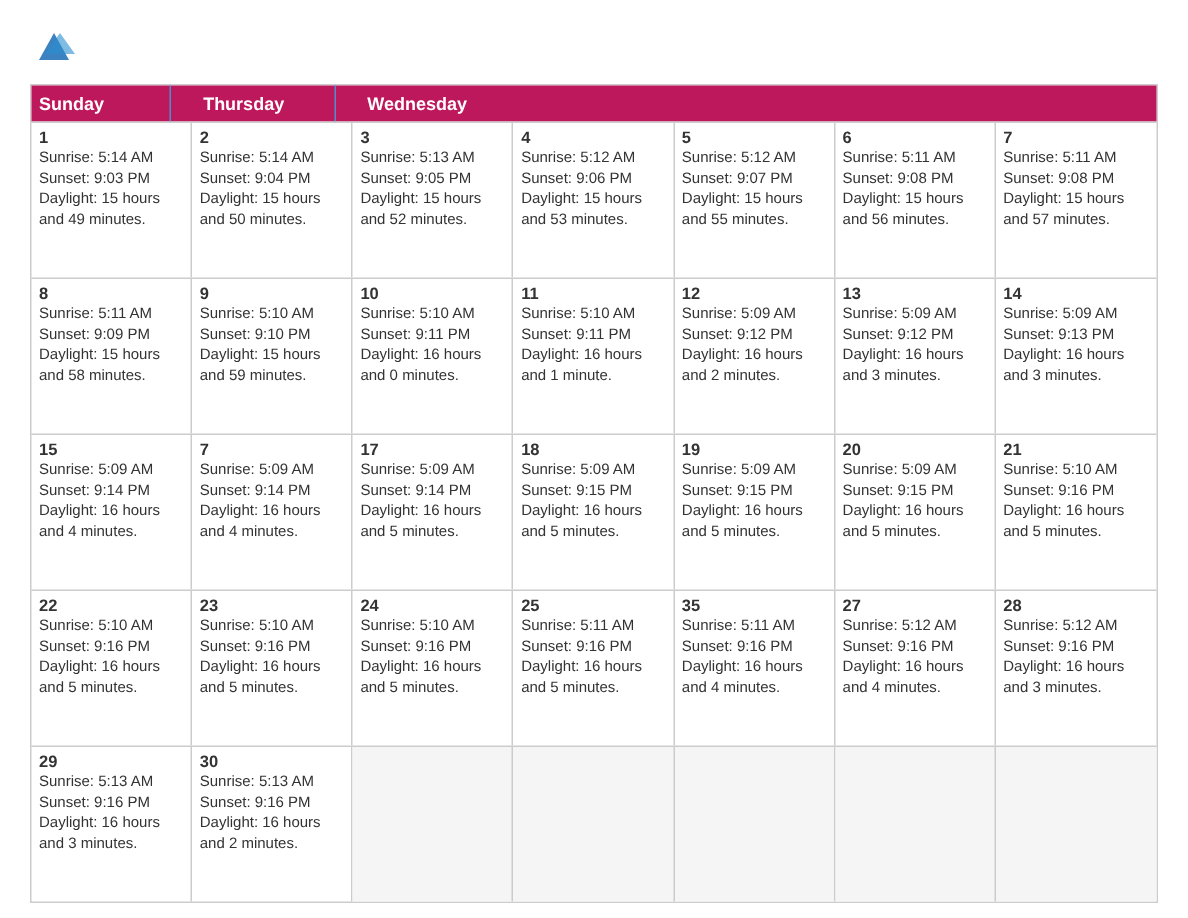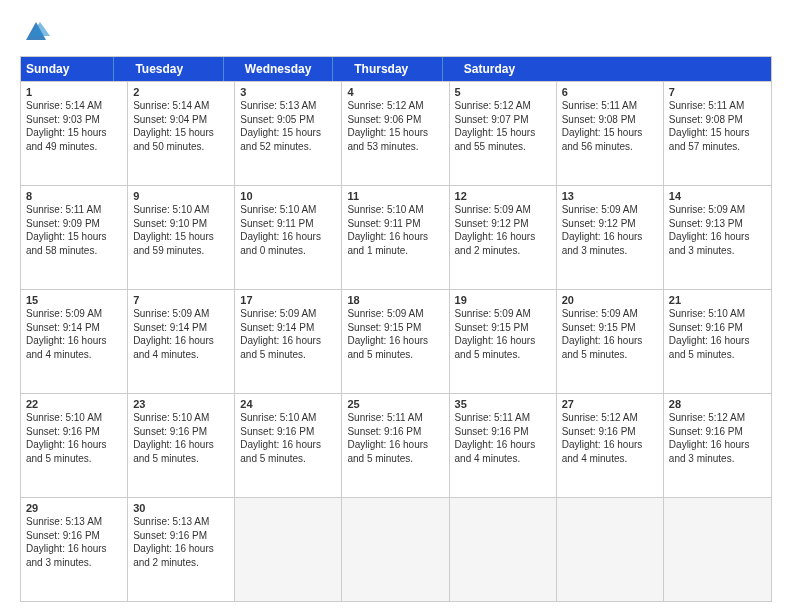--- a/index.html
+++ b/index.html
@@ -59,21 +59,21 @@
     }
     .calendar {
       flex: 1;
       display: flex;
       flex-direction: column;
       border: 1px solid #ccc;
     }
     .cal-header {
       display: grid;
       grid-template-columns: repeat(7, 1fr);
-      background: #1d4ed8;
+      background: #be185d;
       gap: 16px;
     }
     .cal-header-cell {
       color: #fff;
       font-size: 12px;
       font-weight: bold;
       padding: 5px 5px;
       text-align: left;
       border-right: 1px solid #4a8ed0;
     }
@@ -132,24 +132,22 @@
     </div>
     <div class="title-block">
       <div class="month-title"></div>
       <div class="location-title"></div>
     </div>
   </div>
 
   <div class="calendar">
     <div class="cal-header">
     <div class="cal-header-cell">Sunday</div>
-        <div class="cal-header-cell">Tuesday</div>
+        <div class="cal-header-cell">Thursday</div>
         <div class="cal-header-cell">Wednesday</div>
-        <div class="cal-header-cell">Thursday</div>
-        <div class="cal-header-cell">Saturday</div>
       </div>
     <div class="cal-body">
     <div class="cal-row">
           <div class="cal-cell">
             <span class="day-num">1</span>
             <div class="cell-text" style="white-space: pre-line;">Sunrise: 5:14 AM
 Sunset: 9:03 PM
 Daylight: 15 hours
 and 49 minutes.</div>
           </div>

